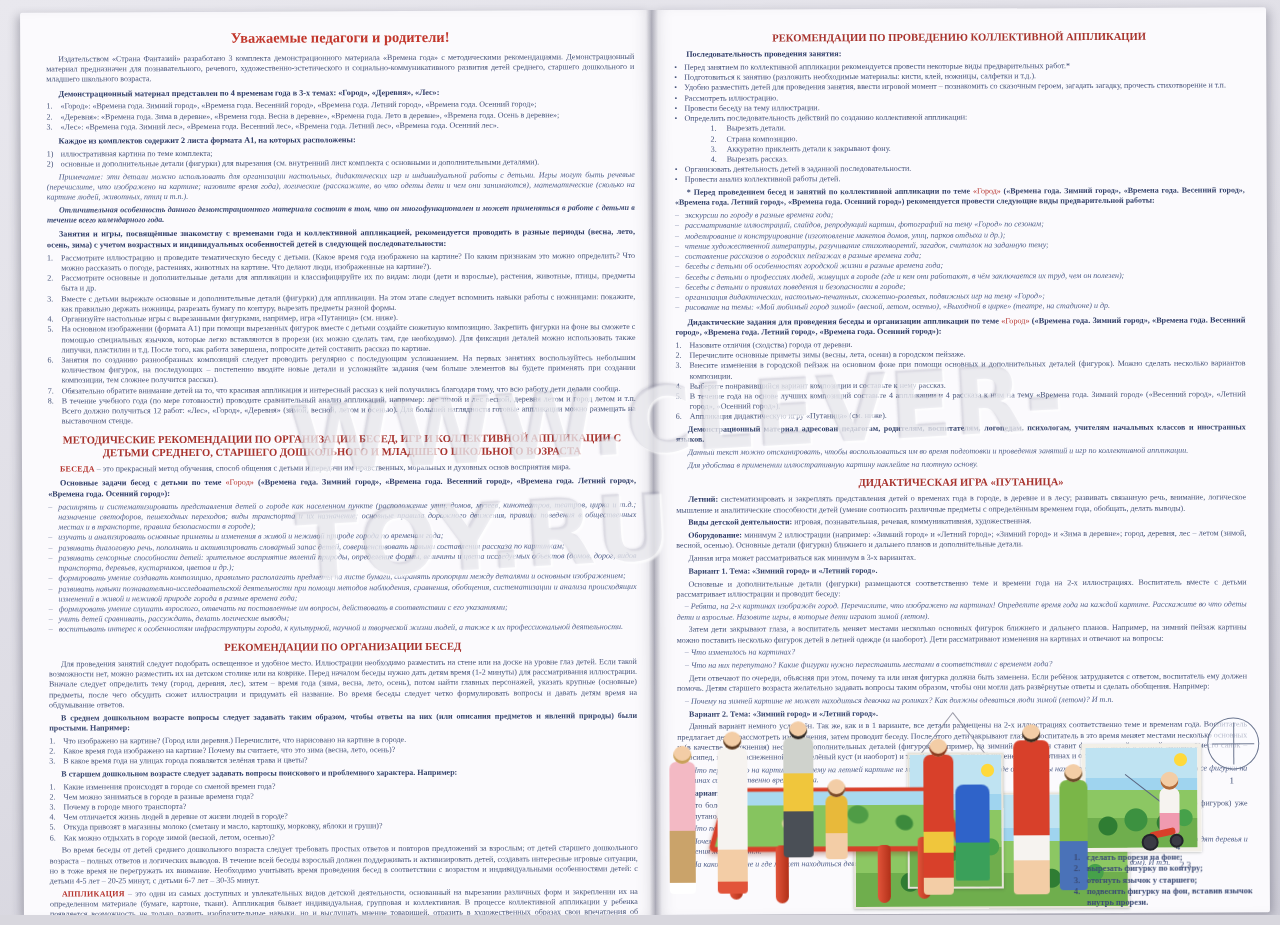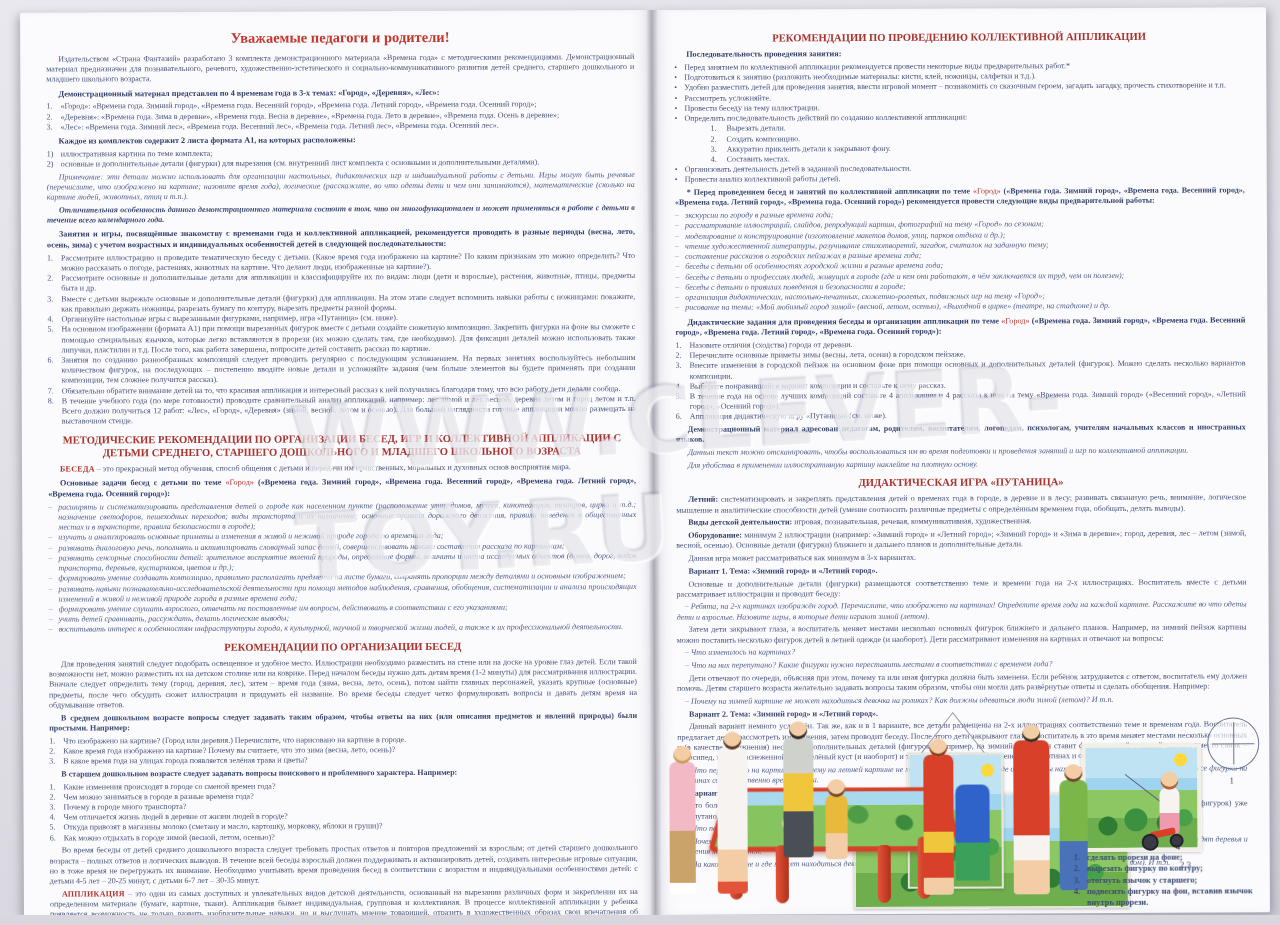--- a/index.html
+++ b/index.html
@@ -148,27 +148,27 @@
     </div>
 
     <div class="page page-right">
       <div class="content" id="right-content">
           <div class="b-h1">РЕКОМЕНДАЦИИ ПО ПРОВЕДЕНИЮ КОЛЛЕКТИВНОЙ АППЛИКАЦИИ</div>
           <div class="b-h3">Последовательность проведения занятия:</div>
           <ol class="lst dot">
             <li><span class="mk">•</span><span>Перед занятием по коллективной аппликации рекомендуется провести некоторые виды предварительных работ.*</span></li>
             <li><span class="mk">•</span><span>Подготовиться к занятию (разложить необходимые материалы: кисти, клей, ножницы, салфетки и т.д.).</span></li>
             <li><span class="mk">•</span><span>Удобно разместить детей для проведения занятия, ввести игровой момент – познакомить со сказочным героем, загадать загадку, прочесть стихотворение и т.п.</span></li>
-            <li><span class="mk">•</span><span>Рассмотреть усложняйте.</span></li>
+            <li><span class="mk">•</span><span>Рассмотреть иллюстрацию.</span></li>
             <li><span class="mk">•</span><span>Провести беседу на тему иллюстрации.</span></li>
             <li><span class="mk">•</span><span>Определить последовательность действий по созданию коллективной аппликации:</span><ol class="sub">
                 <li><span class="mk">1.</span><span>Вырезать детали.</span></li>
-                <li><span class="mk">2.</span><span>Создать композицию.</span></li>
+                <li><span class="mk">2.</span><span>Страна композицию.</span></li>
                 <li><span class="mk">3.</span><span>Аккуратно приклеить детали к закрывают фону.</span></li>
-                <li><span class="mk">4.</span><span>Составить местах.</span></li>
+                <li><span class="mk">4.</span><span>Вырезать рассказ.</span></li>
               </ol></li>
             <li><span class="mk">•</span><span>Организовать деятельность детей в заданной последовательности.</span></li>
             <li><span class="mk">•</span><span>Провести анализ коллективной работы детей.</span></li>
           </ol>
           <div class="b-p bold">* Перед проведением бесед и занятий по коллективной аппликации по теме <span class="accent">«Город»</span> («Времена года. Зимний город», «Времена года. Весенний город», «Времена года. Летний город», «Времена года. Осенний город») рекомендуется провести следующие виды предварительной работы:</div>
           <ol class="lst dash">
             <li><span class="mk">–</span><span>экскурсии по городу в разные времена года;</span></li>
             <li><span class="mk">–</span><span>рассматривание иллюстраций, слайдов, репродукций картин, фотографий на тему «Город» по сезонам;</span></li>
             <li><span class="mk">–</span><span>моделирование и конструирование (изготовление макетов домов, улиц, парков отдыха и др.);</span></li>
             <li><span class="mk">–</span><span>чтение художественной литературы, разучивание стихотворений, загадок, считалок на заданную тему;</span></li>

